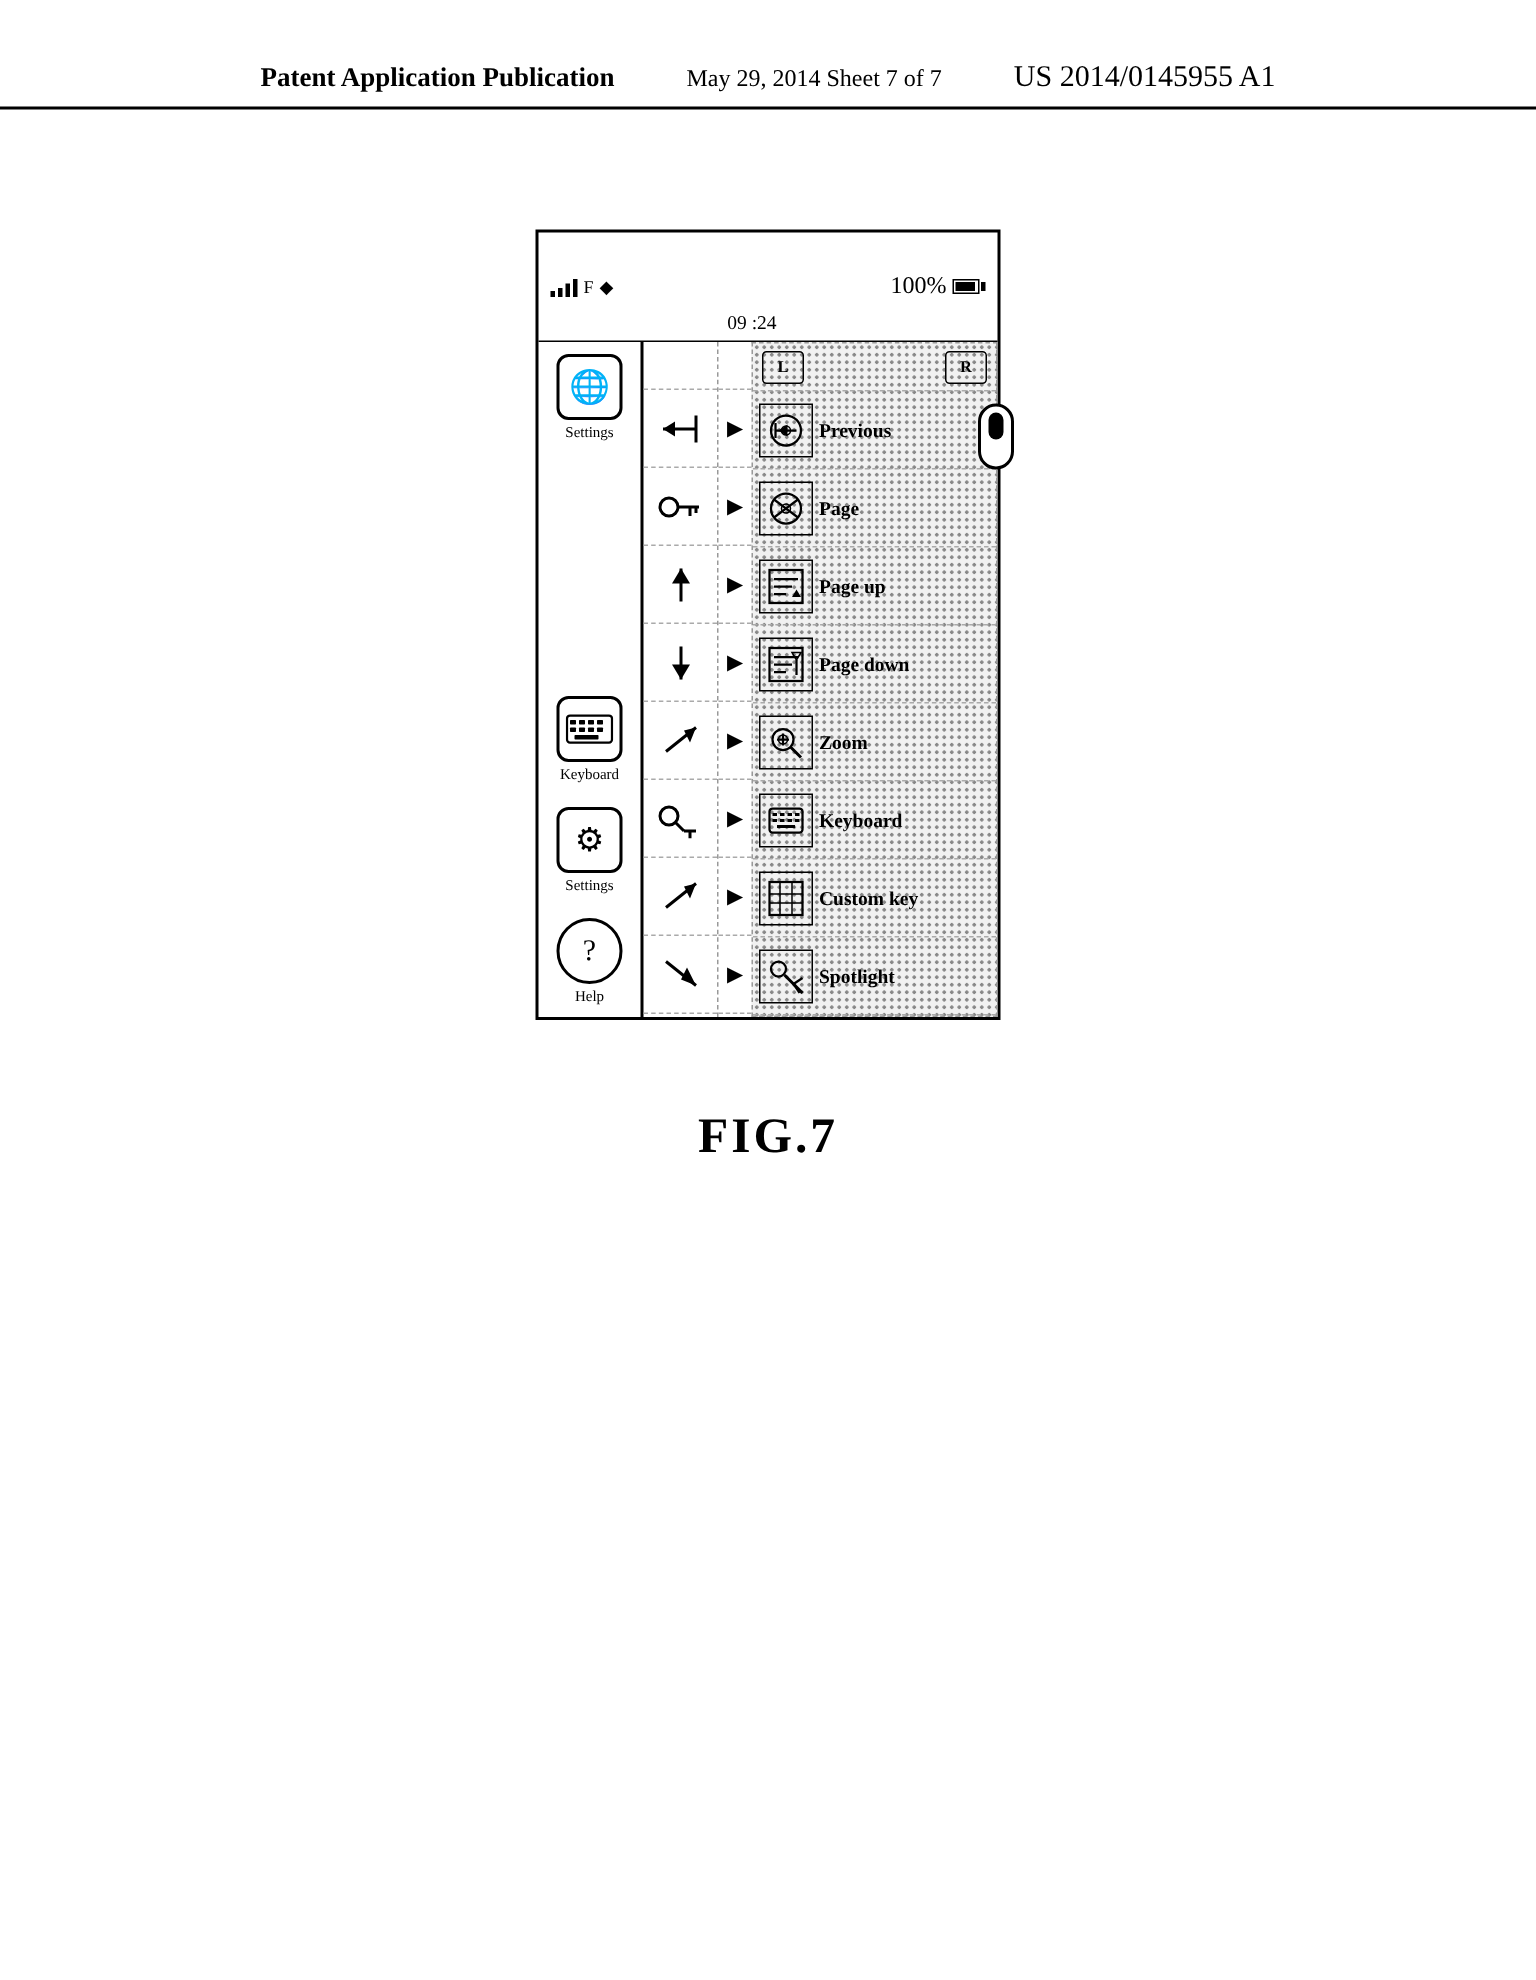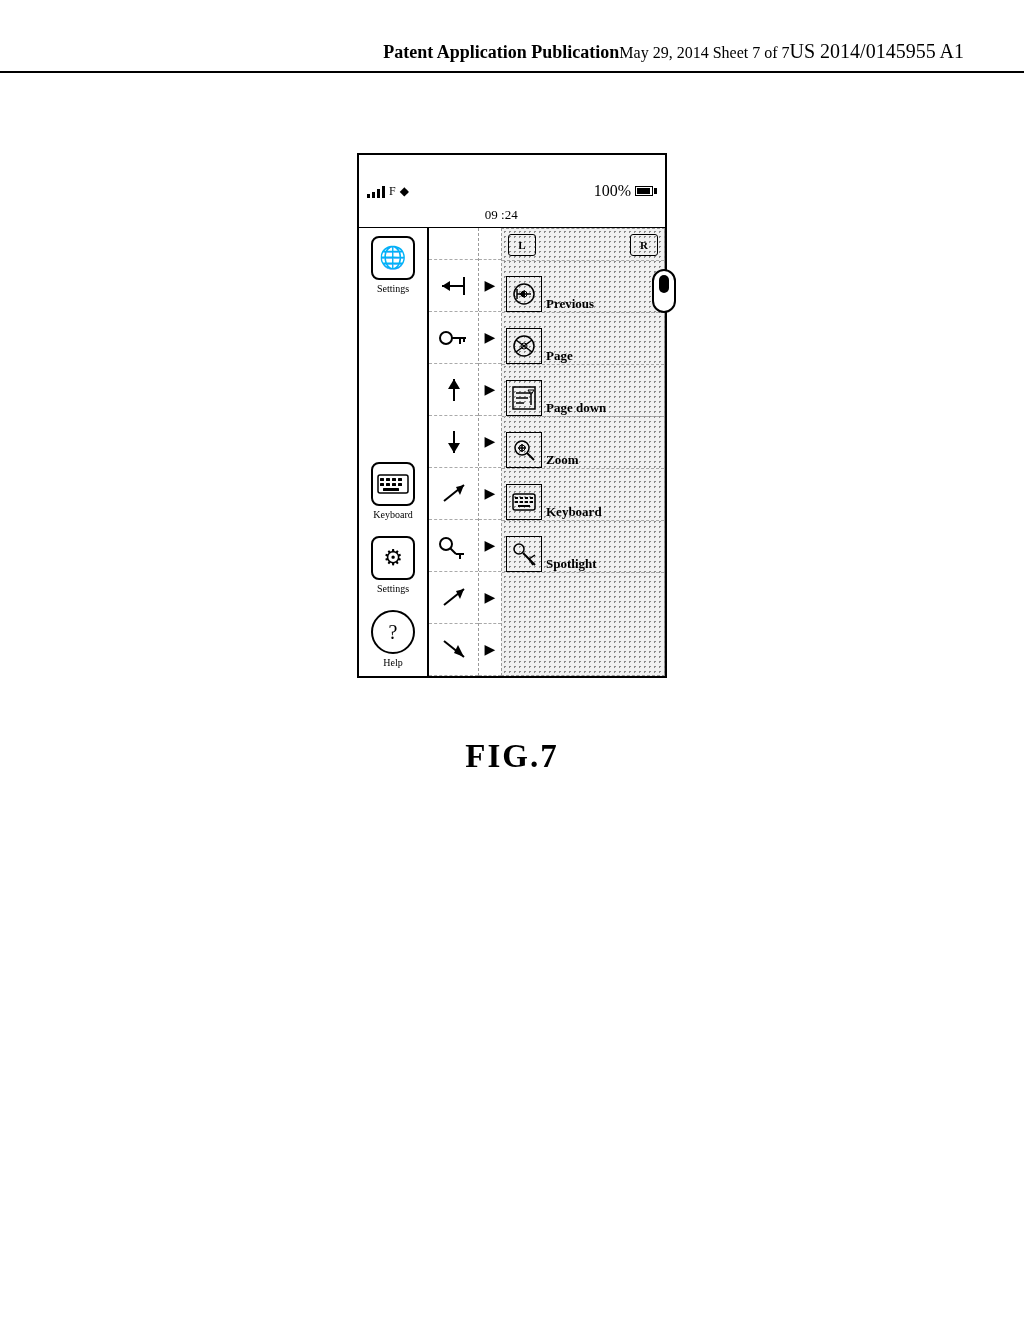--- a/index.html
+++ b/index.html
@@ -8,25 +8,26 @@
       height: 1320px;
       background: #ffffff;
       font-family: 'Times New Roman', Times, serif;
       position: relative;
       overflow: hidden;
     }
 
     
     .page-header {
       display: flex;
-      justify-content: flex-end;
+      justify-content: center;
       align-items: baseline;
       padding: 40px 60px 0 60px;
       border-bottom: 2px solid #000;
       padding-bottom: 8px;
+      gap: 48px;
     }
     .header-left {
       font-size: 18px;
       font-weight: bold;
     }
     .header-center {
       font-size: 16px;
     }
     .header-right {
       font-size: 20px;
@@ -187,21 +188,21 @@
       background-image: radial-gradient(circle, #ccc 1px, transparent 1px);
       background-size: 6px 6px;
       position: relative;
       border: 1px dashed #999;
     }
 
     .menu-item {
       height: 52px;
       border-bottom: 1px dashed #aaa;
       display: flex;
-      align-items: flex-end;
+      align-items: center;
       gap: 4px;
       padding: 0 4px;
       position: relative;
     }
 
     .menu-icon {
       width: 36px;
       height: 36px;
       border: 1.5px solid #000;
       display: flex;
@@ -447,20 +448,32 @@
               <svg width="26" height="26" viewBox="0 0 26 26">
                 <circle cx="13" cy="13" r="10" fill="none" stroke="#000" stroke-width="1.5"></circle>
                 <circle cx="13" cy="13" r="3" fill="none" stroke="#000" stroke-width="1"></circle>
                 <line x1="5" y1="7" x2="21" y2="19" stroke="#000" stroke-width="1.5"></line>
                 <line x1="5" y1="19" x2="21" y2="7" stroke="#000" stroke-width="1.5"></line>
               </svg>
             </div>
             <span class="menu-label">Page</span>
           </div>
 
+          <div class="menu-item">
+            <div class="menu-icon">
+              <svg width="26" height="26" viewBox="0 0 26 26">
+                <rect x="2" y="2" width="22" height="22" fill="none" stroke="#000" stroke-width="1.5"></rect>
+                <line x1="5" y1="8" x2="21" y2="8" stroke="#000" stroke-width="1.5"></line>
+                <line x1="5" y1="13" x2="17" y2="13" stroke="#000" stroke-width="1.5"></line>
+                <line x1="5" y1="18" x2="13" y2="18" stroke="#000" stroke-width="1.5"></line>
+                <polygon points="20,15 17,20 23,20" fill="#000"></polygon>
+              </svg>
+            </div>
+            <span class="menu-label">Page up</span>
+          </div>
 
           <div class="menu-item">
             <div class="menu-icon">
               <svg width="26" height="26" viewBox="0 0 26 26">
                 <rect x="2" y="2" width="22" height="22" fill="none" stroke="#000" stroke-width="1.5"></rect>
                 <line x1="5" y1="8" x2="21" y2="8" stroke="#000" stroke-width="1.5"></line>
                 <line x1="5" y1="13" x2="17" y2="13" stroke="#000" stroke-width="1.5"></line>
                 <line x1="5" y1="18" x2="13" y2="18" stroke="#000" stroke-width="1.5"></line>
                 <polygon points="20,10 17,5 23,5" fill="none" stroke="#000" stroke-width="1"></polygon>
                 <line x1="20" y1="10" x2="20" y2="20" stroke="#000" stroke-width="1.5"></line>
@@ -493,20 +506,32 @@
                 <rect x="4" y="12" width="3" height="2" fill="#000"></rect>
                 <rect x="9" y="12" width="3" height="2" fill="#000"></rect>
                 <rect x="14" y="12" width="3" height="2" fill="#000"></rect>
                 <rect x="19" y="12" width="3" height="2" fill="#000"></rect>
                 <rect x="7" y="16" width="12" height="2" fill="#000"></rect>
               </svg>
             </div>
             <span class="menu-label">Keyboard</span>
           </div>
 
+          <div class="menu-item">
+            <div class="menu-icon">
+              <svg width="26" height="26" viewBox="0 0 26 26">
+                <rect x="2" y="2" width="22" height="22" fill="none" stroke="#000" stroke-width="1.5"></rect>
+                <line x1="2" y1="10" x2="24" y2="10" stroke="#000" stroke-width="1"></line>
+                <line x1="2" y1="16" x2="24" y2="16" stroke="#000" stroke-width="1"></line>
+                <line x1="9" y1="2" x2="9" y2="24" stroke="#000" stroke-width="1"></line>
+                <line x1="17" y1="2" x2="17" y2="24" stroke="#000" stroke-width="1"></line>
+              </svg>
+            </div>
+            <span class="menu-label">Custom key</span>
+          </div>
 
           <div class="menu-item">
             <div class="menu-icon">
               <svg width="26" height="26" viewBox="0 0 26 26">
                 <circle cx="8" cy="8" r="5" fill="none" stroke="#000" stroke-width="1.5"></circle>
                 <line x1="12" y1="12" x2="24" y2="24" stroke="#000" stroke-width="2"></line>
                 <line x1="18" y1="18" x2="24" y2="14" stroke="#000" stroke-width="1.5"></line>
                 <line x1="18" y1="18" x2="22" y2="24" stroke="#000" stroke-width="1.5"></line>
               </svg>
             </div>

